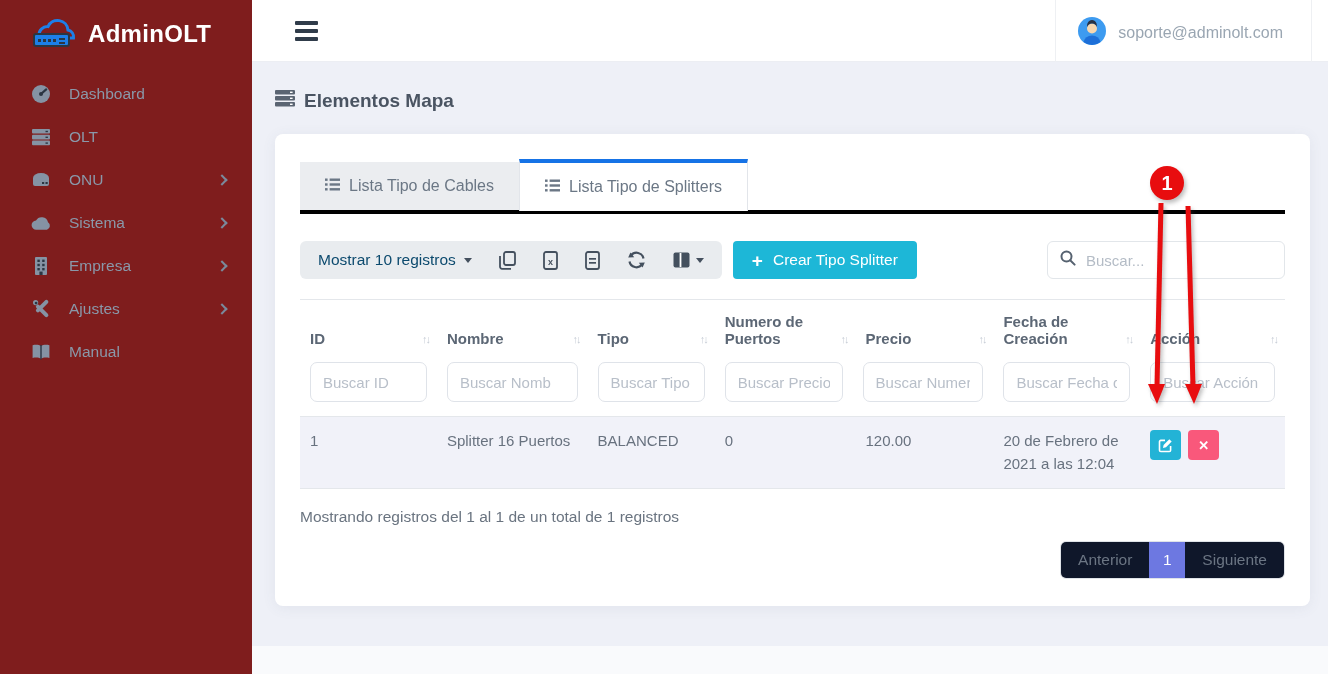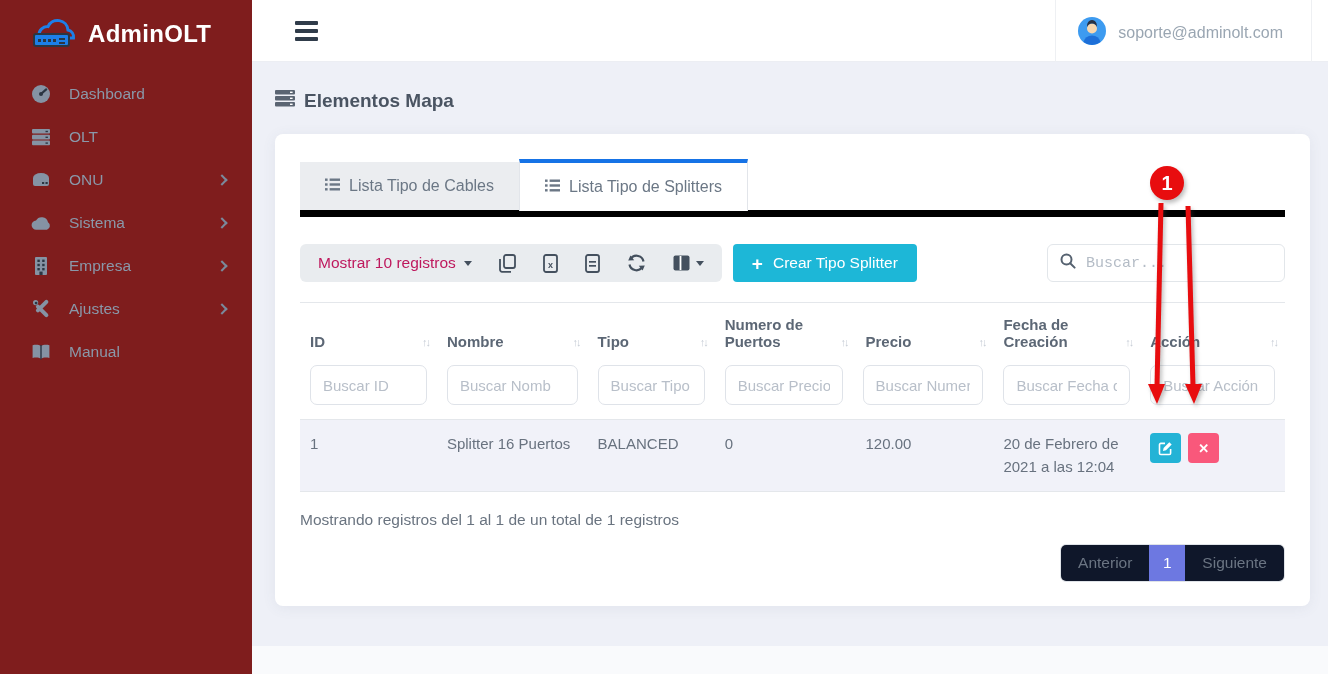--- a/index.html
+++ b/index.html
@@ -23,34 +23,34 @@
   .hamburger span { display:block; width:23px; height:4px; background:#303c4a; border-radius:1px; }
   .user-area { margin-left:auto; height:62px; display:flex; align-items:center; gap:12px; padding:4px 28px 0 22px; border-left:1px solid #eef0f3; border-right:1px solid #eef0f3; margin-right:16px; cursor:pointer; }
   .user-email { color:#9aa6b2; font-size:16px; }
 
   .content { flex:1; position:relative; padding:0 18px 0 23px; }
   .page-title { display:flex; align-items:center; gap:9px; margin-top:28px; color:#4a5462; font-size:19px; font-weight:bold; }
 
   
   .card { margin-top:22px; background:#fff; border-radius:8px; height:472px; box-shadow:0 2px 14px rgba(80,90,120,.08); padding:25px 25px 0 25px; }
 
-  .tabs { display:flex; align-items:flex-end; border-bottom:7px solid #000000; }
+  .tabs { display:flex; align-items:flex-end; border-bottom:4px solid #000000; }
   .tab { display:flex; align-items:center; gap:9px; font-size:16px; color:#6b7785; padding:0 25px; height:48px; cursor:pointer; }
   .tab.inactive { background:#ebedf0; }
   .tab.active { background:#fff; height:52px; border:1px solid #e2e5ea; border-bottom:none; border-top:4px solid #1673e6; margin-bottom:-1px; }
 
   .toolbar { display:flex; align-items:center; margin-top:27px; }
   .tool-group { display:flex; align-items:center; background:#e9ecef; border-radius:6px; height:38px; padding:0 18px; }
-  .length-menu { display:flex; align-items:center; gap:8px; font-size:15.5px; color:#be185d; cursor:pointer; }
+  .length-menu { display:flex; align-items:center; gap:8px; font-size:15.5px; color:#0c4a6e; cursor:pointer; }
   .caret { width:0; height:0; border-left:4px solid transparent; border-right:4px solid transparent; border-top:5px solid #44505e; }
   .tbtn { background:none; border:none; margin-left:27px; cursor:pointer; display:flex; align-items:center; gap:6px; padding:0; }
   .create-btn { margin-left:11px; background:#1db7d7; border:none; color:#fff; font-size:15.5px; height:38px; padding:0 19px; border-radius:4px; display:flex; align-items:center; gap:10px; cursor:pointer; font-family:"Liberation Sans", sans-serif; }
   .create-plus { font-size:19px; font-weight:bold; line-height:1; }
   .searchbox { margin-left:auto; width:238px; height:38px; border:1px solid #e2e6ea; border-radius:6px; display:flex; align-items:center; padding:0 12px; gap:10px; background:#fff; }
-  .searchbox input { border:none; outline:none; font-size:15px; color:#a16207; width:100%; font-family:Liberation Mono, monospace; }
+  .searchbox input { border:none; outline:none; font-size:15px; color:#a16207; width:100%; font-family:Liberation Sans, sans-serif; }
   .searchbox input::placeholder { color:#b4bcc6; }
 
   
   .tbl { margin-top:20px; }
   .trow { display:flex; }
   .thead { border-top:1px solid #e4e7eb; }
   .th { display:flex; justify-content:space-between; align-items:flex-end; gap:4px; padding:13px 8px 11px 10px; font-size:15px; font-weight:bold; color:#5c6775; }
   .sort { font-size:11px; color:#c7cdd6; letter-spacing:-2px; padding-bottom:2px; cursor:pointer; white-space:nowrap; }
   .c1{width:13.9%;} .c2{width:15.3%;} .c3{width:12.9%;} .c4{width:14.3%;} .c5{width:14.0%;} .c6{width:14.9%;} .c7{width:14.7%;}
   .tfilter .td { padding:4px 10px 14px 10px; }

